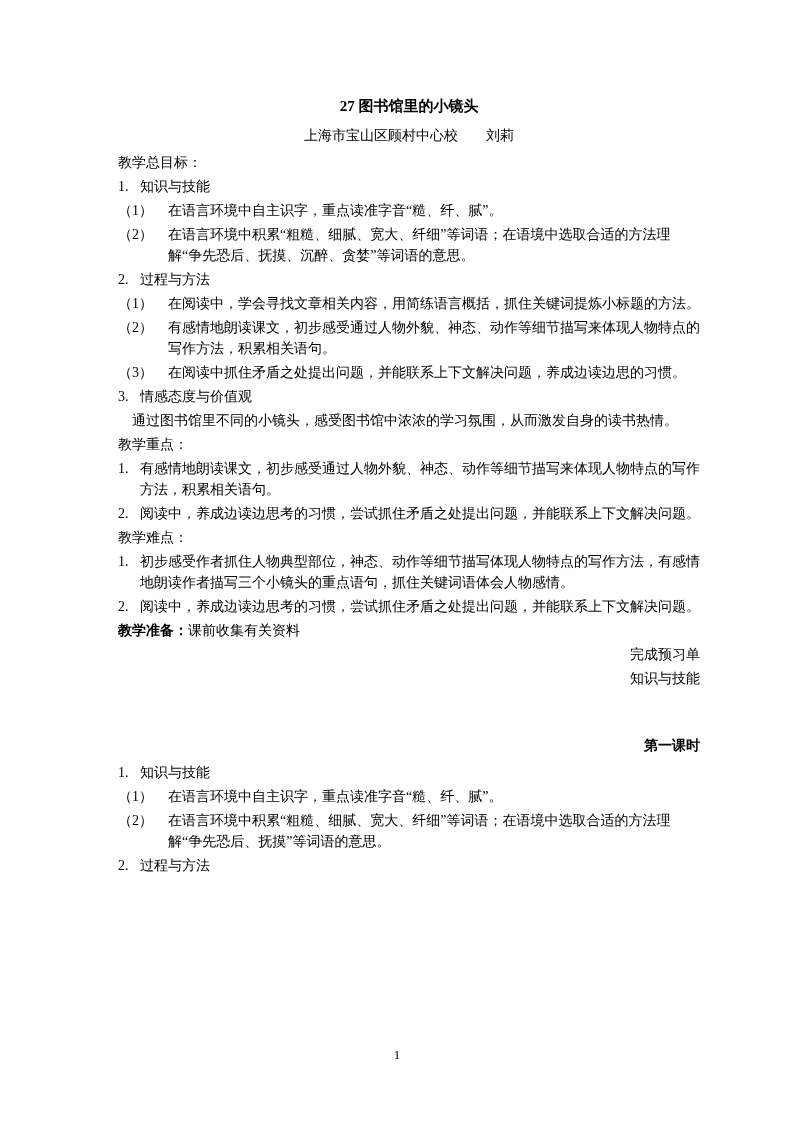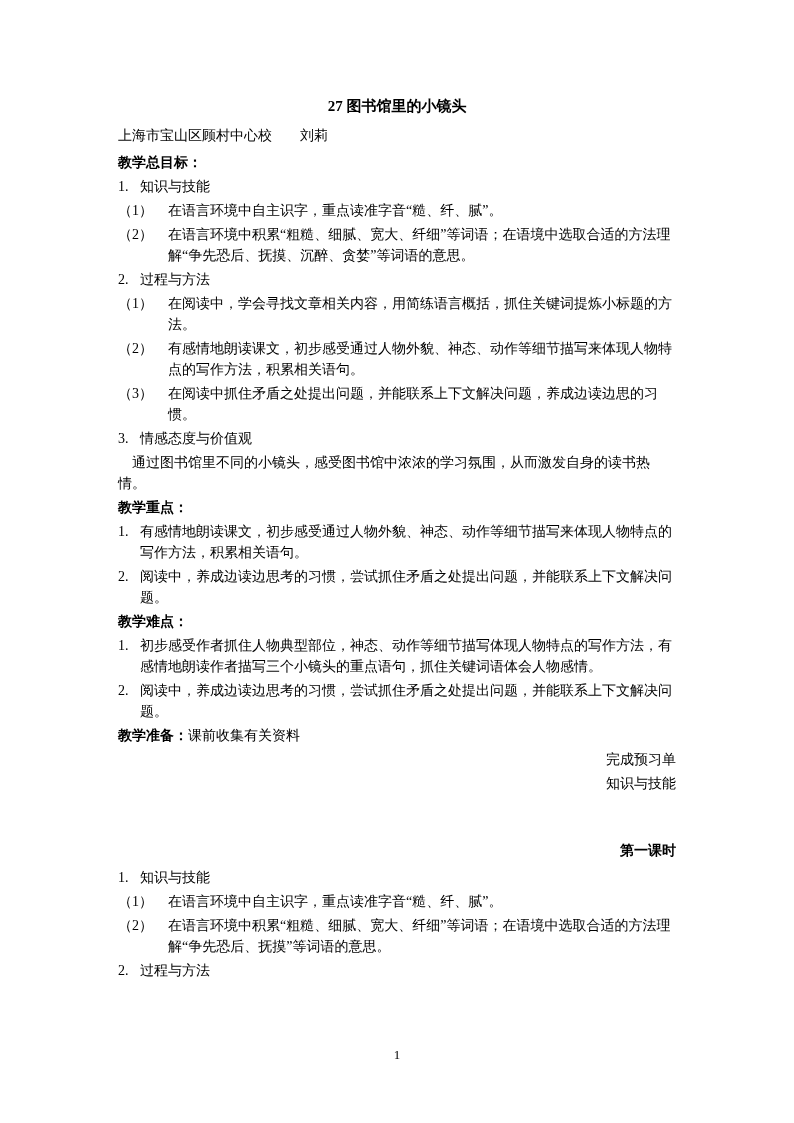--- a/index.html
+++ b/index.html
@@ -6,30 +6,30 @@
   html, body { width: 794px; height: 1123px; }
   body {
     background: #ffffff;
     color: #000000;
     font-family: "Liberation Serif", "DejaVu Serif", serif;
     font-size: 14px;
     line-height: 21px;
     position: relative;
     overflow: hidden;
   }
-  .page { padding: 96px 118px 0 118px; }
+  .page { padding: 96px 94px 0 118px; }
   .title {
     text-align: center;
     font-weight: bold;
     font-size: 15px;
     margin-bottom: 8px;
   }
-  .byline { text-align: left; margin-bottom: 6px; }
+  .byline { text-align: center; margin-bottom: 6px; }
   .blk { margin-bottom: 3px; }
-  .heading { font-weight: bold; margin-top: 2px; }
+  .heading { font-weight: normal; margin-top: 2px; }
   .item { display: flex; }
   .item .marker { flex: 0 0 auto; }
   .item.num .marker { width: 22px; }
   .item.paren .marker { width: 50px; }
   .item .txt { flex: 1 1 auto; }
   .para { text-indent: 1em; }
   .label-line .label { font-weight: bold; }
   .cont { padding-left: 72px; text-align: right; }
   .center-head {
     text-align: right;

